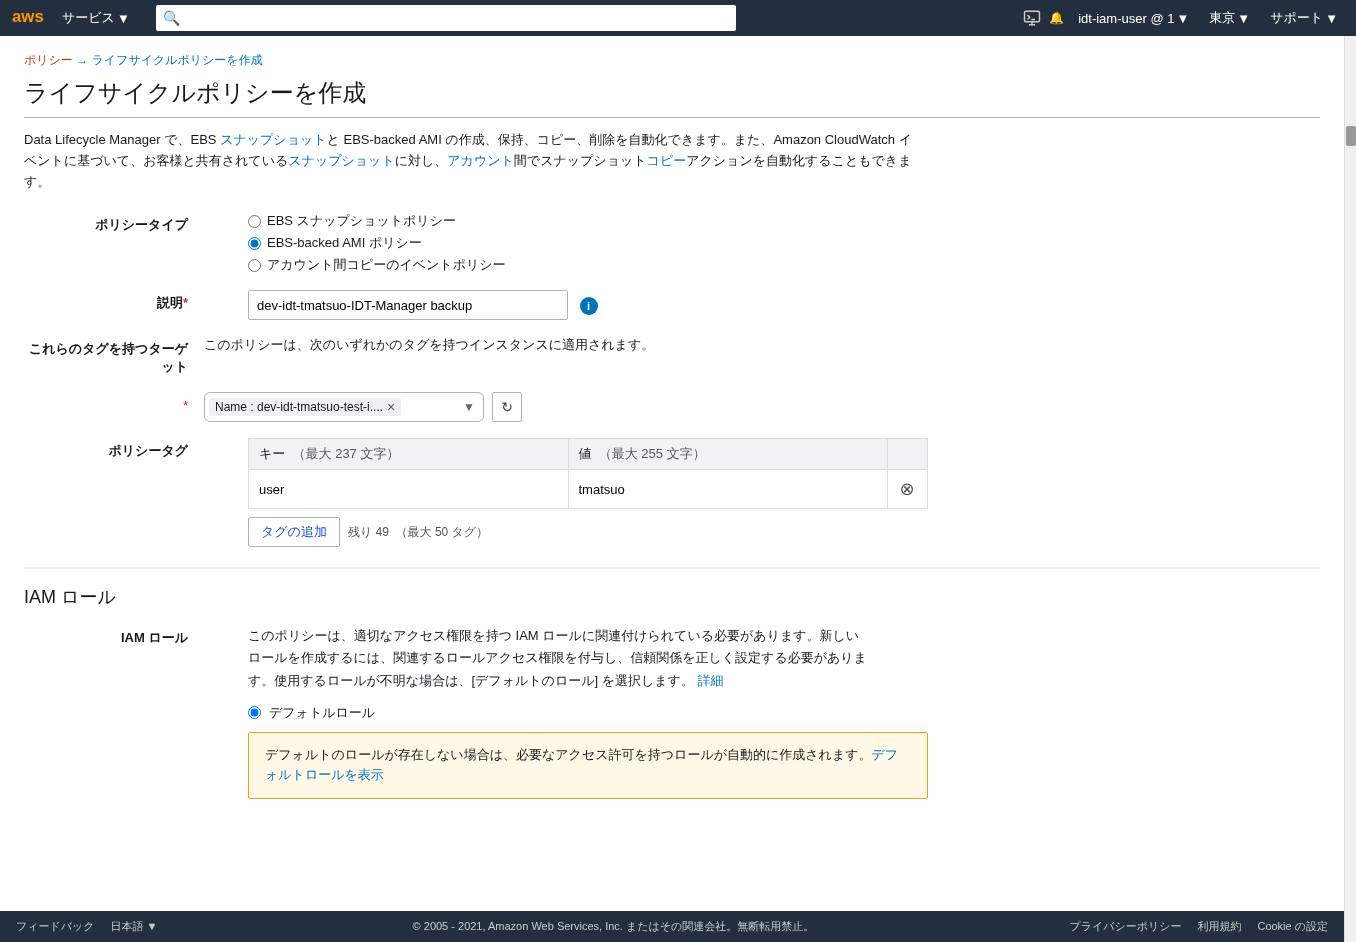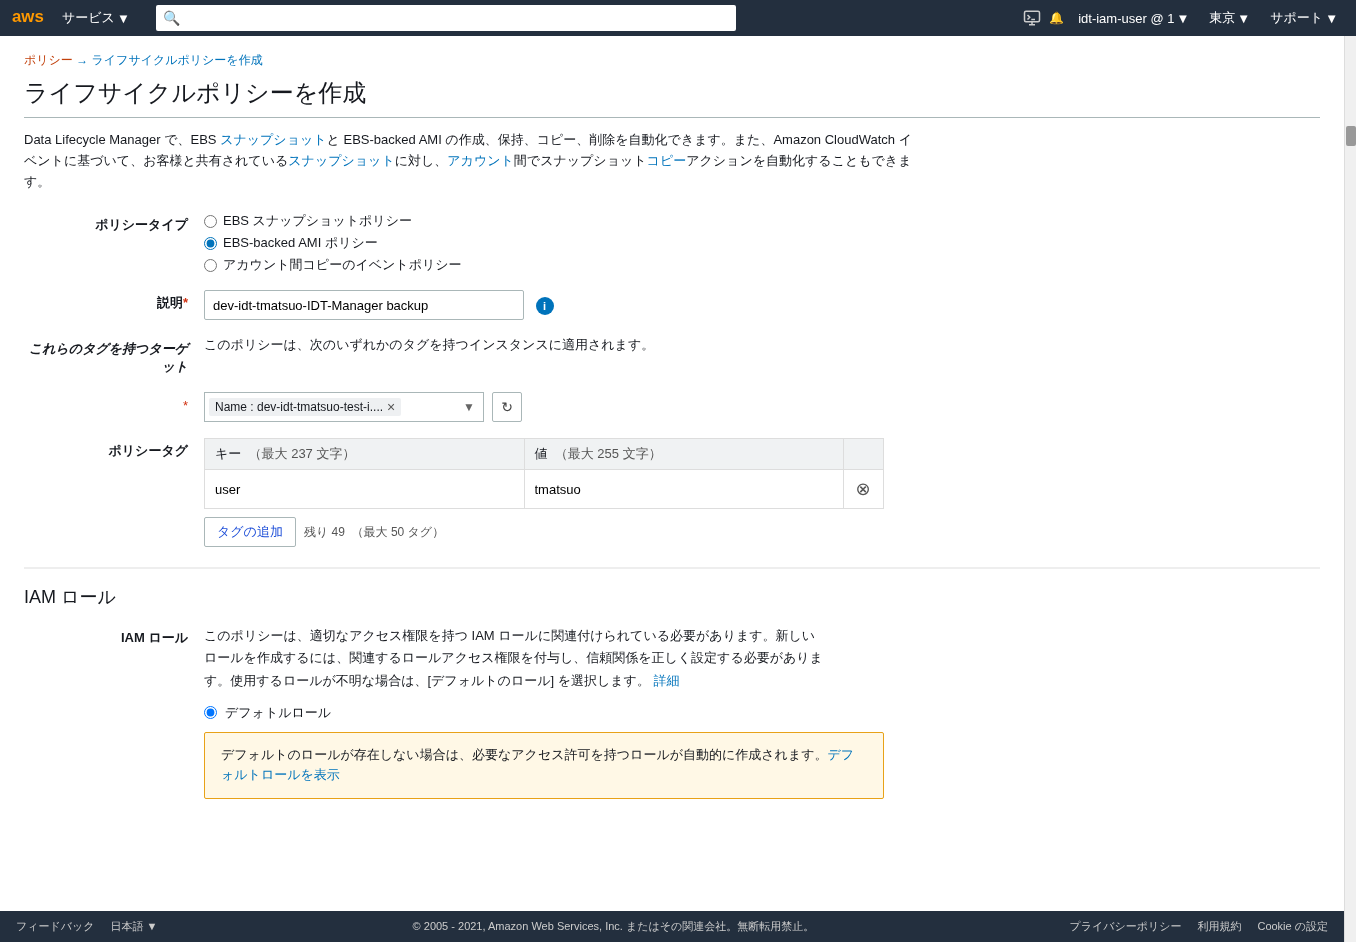--- a/index.html
+++ b/index.html
@@ -85,21 +85,21 @@
     }
     .form-label {
       width: 180px;
       text-align: right;
       padding-right: 16px;
       padding-top: 4px;
       font-size: 13px;
       font-weight: bold;
       flex-shrink: 0;
     }
-    .form-content { flex: 1; }
+    .form-content { flex: 1; margin-left: 44px; }
 
     
     .radio-group { display: flex; flex-direction: column; gap: 4px; }
     .radio-item { display: flex; align-items: center; gap: 6px; cursor: pointer; }
     .radio-item input[type="radio"] { cursor: pointer; accent-color: #0073bb; }
 
     
     .text-input {
       border: 1px solid #aab7b8;
       border-radius: 2px;
@@ -118,21 +118,21 @@
 
     
     .target-desc { font-size: 13px; color: #16191f; margin-bottom: 8px; }
 
     
     .tag-selector-wrapper {
       display: flex; align-items: center; gap: 8px; margin-bottom: 0;
     }
     .tag-selector {
       display: flex; align-items: center;
-      border: 1px solid #aab7b8; border-radius: 0;
+      border: 1px solid #aab7b8; border-radius: 6px;
       background: #fff; min-width: 280px; height: 30px; padding: 0 4px;
       gap: 4px;
     }
     .tag-chip {
       display: flex; align-items: center;
       background: #eef0f2; border-radius: 2px;
       padding: 2px 6px; font-size: 12px; gap: 4px;
     }
     .tag-chip-close {
       cursor: pointer; color: #555; font-size: 14px; line-height: 1;
@@ -232,21 +232,21 @@
 
     
     .main-scroll { padding-bottom: 40px; }
 
     
     .target-row {
       display: flex; align-items: flex-start; margin-bottom: 16px;
     }
     .target-label {
       width: 180px; text-align: right; padding-right: 16px; padding-top: 4px;
-      font-size: 13px; font-weight: bold; flex-shrink: 0; font-style: italic;
+      font-size: 13px; font-weight: bold; flex-shrink: 0;
     }
     .target-content { flex: 1; }
     .req-star {
       width: 180px; text-align: right; padding-right: 16px; padding-top: 6px;
       font-size: 13px; color: #d13212; flex-shrink: 0;
     }
   </style>
 </head>
 <body>
 

